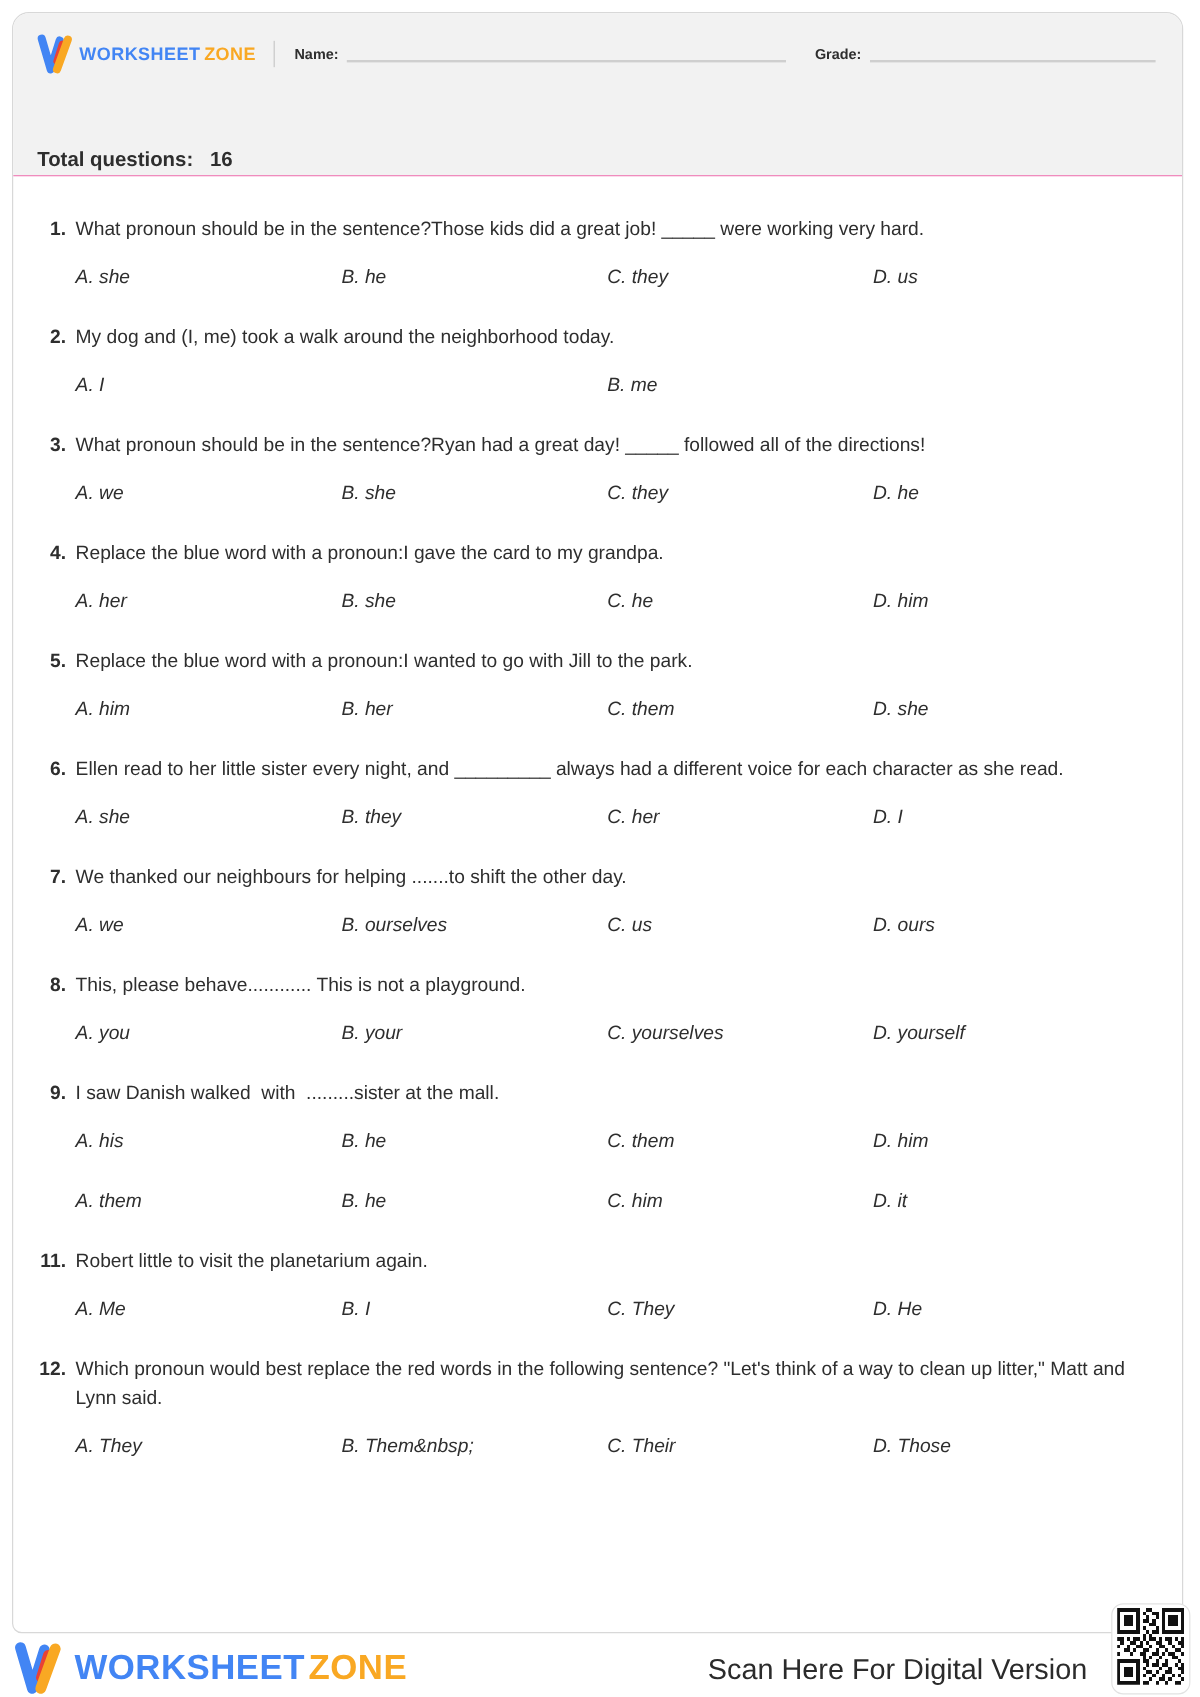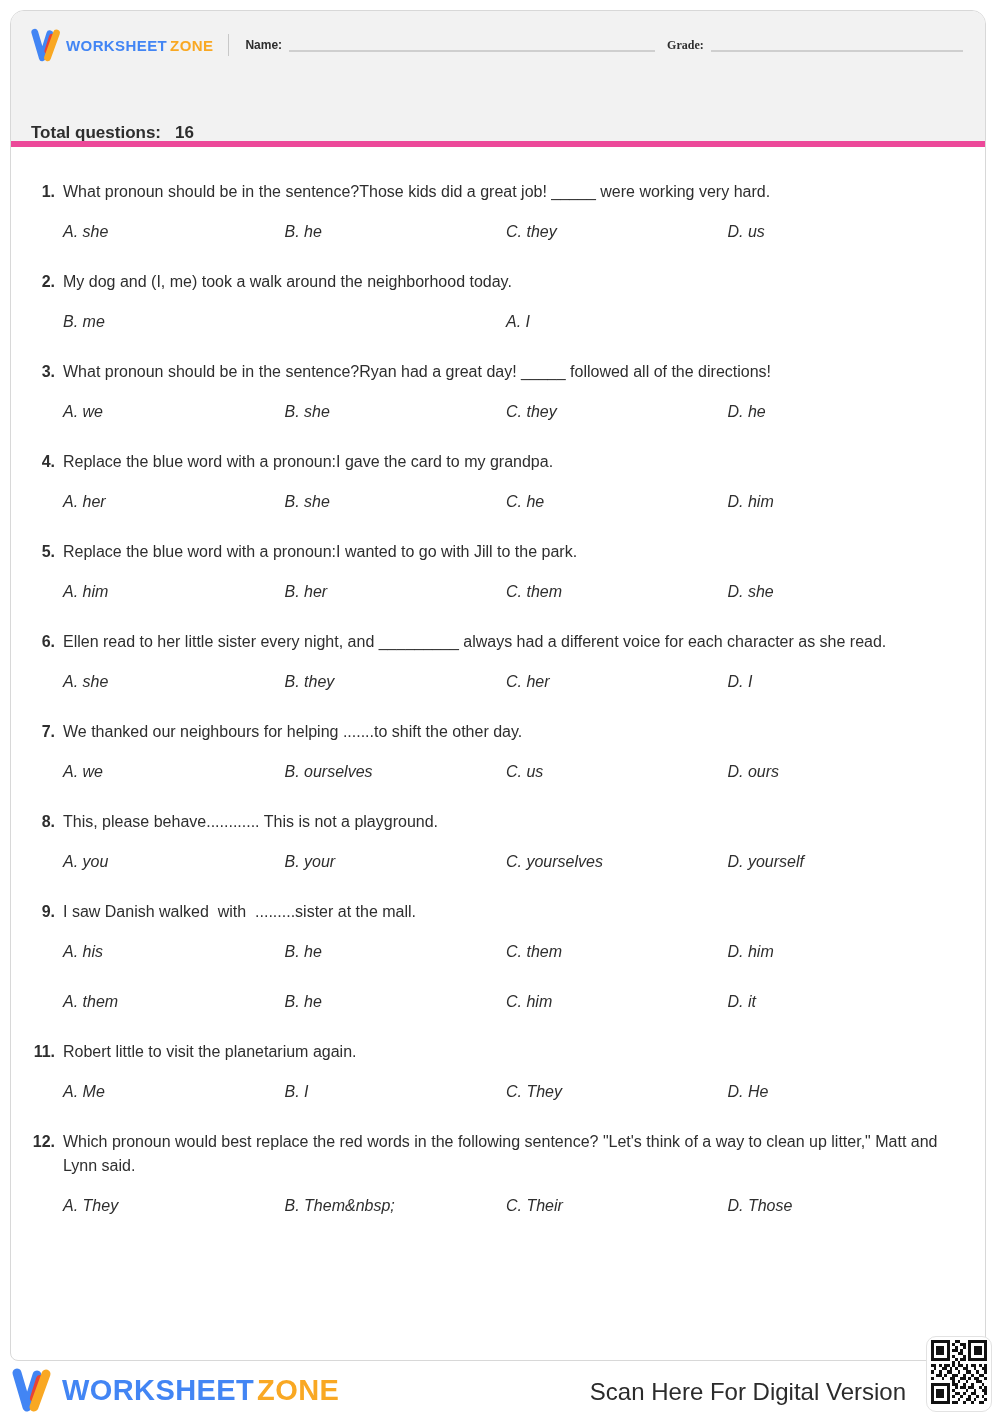--- a/index.html
+++ b/index.html
@@ -16,35 +16,35 @@
     left: 10px; top: 10px;
     width: 976px; height: 1351px;
     background: #ffffff;
     border: 1px solid #d8d8d8;
     border-radius: 14px 14px 8px 8px;
   }
   
   .card-header {
     height: 136px;
     background: #f2f2f2;
-    border-bottom: 6px solid #ec4899;
+    border-bottom: 1px solid #ec4899;
     border-radius: 13px 13px 0 0;
     padding: 16px 22px 0 20px;
   }
   .hdr-row1 { display: flex; align-items: center; }
   .logo { display: flex; align-items: center; }
   .logo svg { display: block; margin-right: 5px; }
   .logo-text { font-weight: bold; font-size: 15px; letter-spacing: .4px; white-space: nowrap; }
   .logo-word1 { color: #4285f4; }
   .logo-word2 { color: #f9a823; margin-left: 3px; }
   .hdr-sep { width: 1px; height: 22px; background: #c8c8c8; margin: 0 16px 0 15px; }
   .field-label { font-weight: bold; font-size: 12px; white-space: nowrap; }
   .blank-line { border-bottom: 2px solid #cfcfcf; height: 14px; margin-left: 7px; }
   .name-line { width: 366px; }
-  .grade-label { margin-left: 12px; font-family: Liberation Serif, serif; }
+  .grade-label { margin-left: 24px; }
   .grade-line { flex: 1; }
   .hdr-row2 { margin-top: 60px; display: flex; align-items: baseline; font-weight: bold; font-size: 17px; }
   .total-value { margin-left: 14px; }
   
   .card-body { padding: 33px 36px 0 20px; }
   .question { margin-bottom: 26px; }
   .q-row { display: flex; margin-bottom: 16px; font-size: 16px; line-height: 24px; }
   .q-num { font-weight: bold; min-width: 24px; text-align: right; margin-right: 8px; flex-shrink: 0; }
   .q-text { flex: 1; white-space: pre-wrap; }
   .opts { display: grid; margin-left: 32px; font-size: 16px; line-height: 24px; font-style: italic; }
@@ -110,22 +110,22 @@
         <span class="opt">D. us</span>
       </div>
     </div>
 
     <div class="question">
       <div class="q-row">
         <span class="q-num">2.</span>
         <span class="q-text">My dog and (I, me) took a walk around the neighborhood today.</span>
       </div>
       <div class="opts opts-2">
+        <span class="opt">A. I</span>
         <span class="opt">B. me</span>
-        <span class="opt">A. I</span>
       </div>
     </div>
 
     <div class="question">
       <div class="q-row">
         <span class="q-num">3.</span>
         <span class="q-text">What pronoun should be in the sentence?Ryan had a great day! _____ followed all of the directions!</span>
       </div>
       <div class="opts opts-4">
         <span class="opt">A. we</span>

